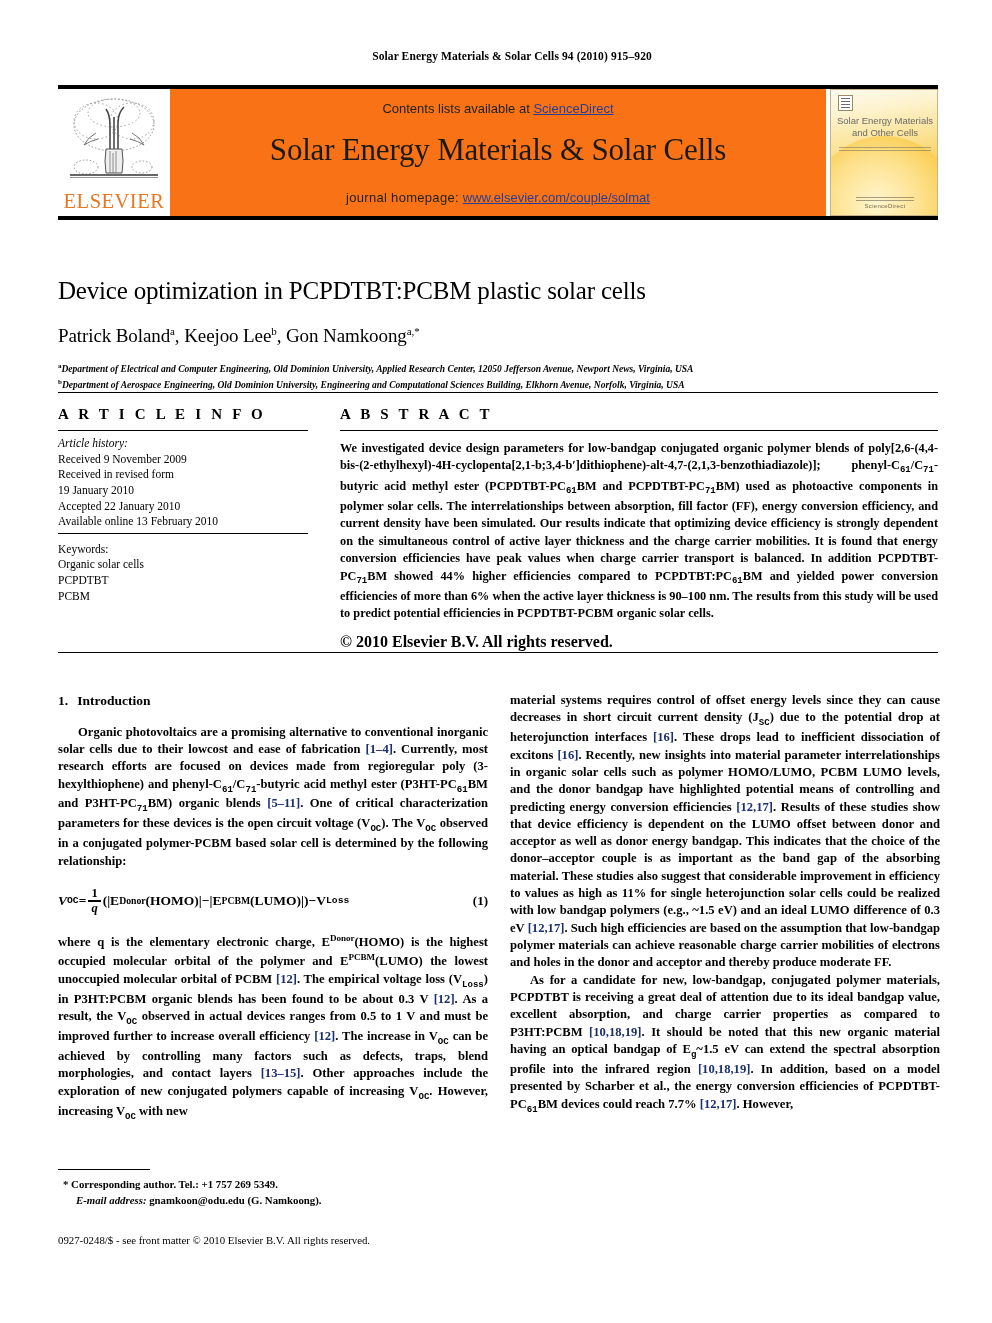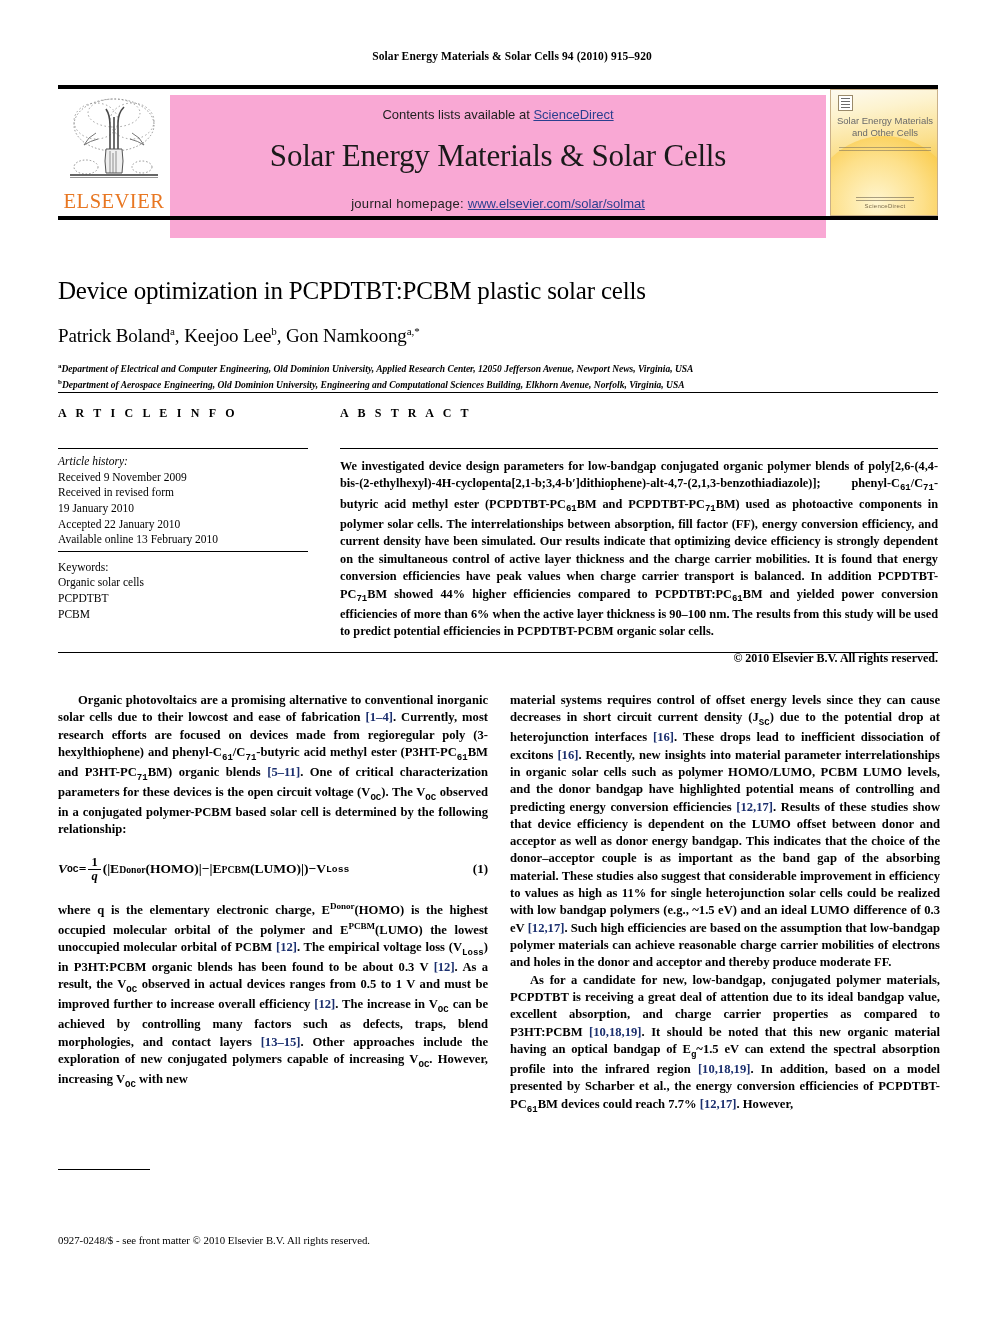--- a/index.html
+++ b/index.html
@@ -66,24 +66,23 @@
     color: #e87722;
     font-weight: normal;
     position: relative;
     z-index: 2;
     line-height: 1;
     padding-bottom: 3px;
   }
   .masthead-center {
     position: absolute;
     left: 112px; top: 4px;
-    width: 656px; height: 143px;
-    background: #f9a8d4;
+    width: 656px; height: 127px;
+    background: #f97316;
     text-align: center;
-    margin-top: 6px;
   }
   .contents-line {
     font-family: "Liberation Sans", sans-serif;
     font-size: 13px;
     color: #222;
     padding-top: 12px;
   }
   .contents-line .sd-link { color: #2a3f8f; }
   .journal-title {
     font-family: "Liberation Serif", serif;
@@ -192,46 +191,45 @@
     position: absolute;
     left: 58px; top: 406px;
     width: 250px;
   }
   .abs-col {
     position: absolute;
     left: 340px; top: 406px;
     width: 598px;
   }
   .sec-head {
-    font-size: 12px;
+    font-size: 15px;
     font-weight: bold;
     letter-spacing: 3.2px;
-    margin-bottom: 27px;
+    margin-bottom: 7px;
   }
   .thin-rule { height: 1px; background: #000; width: 100%; }
   .info-body {
     font-size: 11.5px;
     line-height: 1.36;
     padding-top: 5px;
   }
   .info-body .it { font-style: italic; }
   .info-rule2 { height: 1px; background: #000; width: 100%; margin-top: 3px; }
   .kw-block { font-size: 11.5px; line-height: 1.36; padding-top: 8px; }
   .abs-body {
     font-size: 12.3px;
     line-height: 1.42;
     text-align: justify;
     padding-top: 9px;
     font-weight: bold;
   }
   .abs-body sub { font-size: 9px; }
   .copyright {
-    font-size: 12px;
-    font-weight: bold;
-    text-align: right;
+    font-size: 16px;
+    font-weight: bold;
     margin-top: 10px;
   }
   .rule-below-abs {
     position: absolute; left: 58px; top: 652px;
     width: 880px; height: 1px; background: #000;
   }
 
   
   .col {
     position: absolute;
@@ -339,21 +337,21 @@
       </svg>
       <div class="elsevier-word">ELSEVIER</div>
     </div>
 
     <div class="masthead-center">
       <div class="contents-line">
         <span>Contents lists available at </span><a class="sd-link" href="#">ScienceDirect</a>
       </div>
       <div class="journal-title">Solar Energy Materials &amp; Solar Cells</div>
       <div class="homepage-line">
-        <span>journal homepage: </span><a class="hp-link" href="#">www.elsevier.com/solar/solmat</a>
+        <span>journal homepage: </span><a class="hp-link" href="#">www.elsevier.com/couple/solmat</a>
       </div>
     </div>
 
     <div class="cover-thumb">
       <div class="cover-sun"></div>
       <div class="cover-elsevier-mark"></div>
       <div class="cover-title">
         <div>Solar Energy Materials</div>
         <div>and Other Cells</div>
       </div>
@@ -405,20 +403,23 @@
     <div class="thin-rule"></div>
     <div class="abs-body">
       <span>We investigated device design parameters for low-bandgap conjugated organic polymer blends of poly[2,6-(4,4-bis-(2-ethylhexyl)-4H-cyclopenta[2,1-b;3,4-b′]dithiophene)-alt-4,7-(2,1,3-benzothiadiazole)]; phenyl-C</span><sub>61</sub><span>/C</span><sub>71</sub><span>-butyric acid methyl ester (PCPDTBT-PC</span><sub>61</sub><span>BM and PCPDTBT-PC</span><sub>71</sub><span>BM) used as photoactive components in polymer solar cells. The interrelationships between absorption, fill factor (FF), energy conversion efficiency, and current density have been simulated. Our results indicate that optimizing device efficiency is strongly dependent on the simultaneous control of active layer thickness and the charge carrier mobilities. It is found that energy conversion efficiencies have peak values when charge carrier transport is balanced. In addition PCPDTBT-PC</span><sub>71</sub><span>BM showed 44% higher efficiencies compared to PCPDTBT:PC</span><sub>61</sub><span>BM and yielded power conversion efficiencies of more than 6% when the active layer thickness is 90–100 nm. The results from this study will be used to predict potential efficiencies in PCPDTBT-PCBM organic solar cells.</span>
     </div>
     <div class="copyright">© 2010 Elsevier B.V. All rights reserved.</div>
   </div>
 
   <div class="rule-below-abs"></div>
 
   <div class="col col-left">
+    <div class="sec-title">
+      <span class="num">1.</span><span>Introduction</span>
+    </div>
 
     <p><span>Organic photovoltaics are a promising alternative to conventional inorganic solar cells due to their lowcost and ease of fabrication </span><span class="ref">[1–4]</span><span>. Currently, most research efforts are focused on devices made from regioregular poly (3-hexylthiophene) and phenyl-C</span><sub>61</sub><span>/C</span><sub>71</sub><span>-butyric acid methyl ester (P3HT-PC</span><sub>61</sub><span>BM and P3HT-PC</span><sub>71</sub><span>BM) organic blends </span><span class="ref">[5–11]</span><span>. One of critical characterization parameters for these devices is the open circuit voltage (V</span><sub>OC</sub><span>). The V</span><sub>OC</sub><span> observed in a conjugated polymer-PCBM based solar cell is determined by the following relationship:</span></p>
 
     <div class="equation">
       <div class="eq-body">
         <span class="ital">V</span>
           <sub>OC</sub>
           <span> = </span>
         <span class="frac">
           <span class="num-top">1</span>
@@ -438,18 +439,22 @@
     <p class="noindent"><span>where q is the elementary electronic charge, E</span><sup>Donor</sup><span>(HOMO) is the highest occupied molecular orbital of the polymer and E</span><sup>PCBM</sup><span>(LUMO) the lowest unoccupied molecular orbital of PCBM </span><span class="ref">[12]</span><span>. The empirical voltage loss (V</span><sub>Loss</sub><span>) in P3HT:PCBM organic blends has been found to be about 0.3 V </span><span class="ref">[12]</span><span>. As a result, the V</span><sub>OC</sub><span> observed in actual devices ranges from 0.5 to 1 V and must be improved further to increase overall efficiency </span><span class="ref">[12]</span><span>. The increase in V</span><sub>OC</sub><span> can be achieved by controlling many factors such as defects, traps, blend morphologies, and contact layers </span><span class="ref">[13–15]</span><span>. Other approaches include the exploration of new conjugated polymers capable of increasing V</span><sub>OC</sub><span>. However, increasing V</span><sub>OC</sub><span> with new</span></p>
   </div>
 
   <div class="col col-right">
     <p class="noindent"><span>material systems requires control of offset energy levels since they can cause decreases in short circuit current density (J</span><sub>SC</sub><span>) due to the potential drop at heterojunction interfaces </span><span class="ref">[16]</span><span>. These drops lead to inefficient dissociation of excitons </span><span class="ref">[16]</span><span>. Recently, new insights into material parameter interrelationships in organic solar cells such as polymer HOMO/LUMO, PCBM LUMO levels, and the donor bandgap have highlighted potential means of controlling and predicting energy conversion efficiencies </span><span class="ref">[12,17]</span><span>. Results of these studies show that device efficiency is dependent on the LUMO offset between donor and acceptor as well as donor energy bandgap. This indicates that the choice of the donor–acceptor couple is as important as the band gap of the absorbing material. These studies also suggest that considerable improvement in efficiency to values as high as 11% for single heterojunction solar cells could be realized with low bandgap polymers (e.g., ~1.5 eV) and an ideal LUMO difference of 0.3 eV </span><span class="ref">[12,17]</span><span>. Such high efficiencies are based on the assumption that low-bandgap polymer materials can achieve reasonable charge carrier mobilities of electrons and holes in the donor and acceptor and thereby produce moderate FF.</span></p>
 
     <p><span>As for a candidate for new, low-bandgap, conjugated polymer materials, PCPDTBT is receiving a great deal of attention due to its ideal bandgap value, excellent absorption, and charge carrier properties as compared to P3HT:PCBM </span><span class="ref">[10,18,19]</span><span>. It should be noted that this new organic material having an optical bandgap of E</span><sub>g</sub><span>~1.5 eV can extend the spectral absorption profile into the infrared region </span><span class="ref">[10,18,19]</span><span>. In addition, based on a model presented by Scharber et al., the energy conversion efficiencies of PCPDTBT-PC</span><sub>61</sub><span>BM devices could reach 7.7% </span><span class="ref">[12,17]</span><span>. However,</span></p>
   </div>
 
   <div class="footnote-rule"></div>
+  <div class="footnote">
+    <div class="indent1">* Corresponding author. Tel.: +1 757 269 5349.</div>
+    <div class="indent2"><span class="it">E-mail address:</span><span> gnamkoon@odu.edu (G. Namkoong).</span></div>
+  </div>
 
   <div class="imprint">
     <div>0927-0248/$ - see front matter © 2010 Elsevier B.V. All rights reserved.</div>
   </div>
 
 </div>
 
 </body></html>

